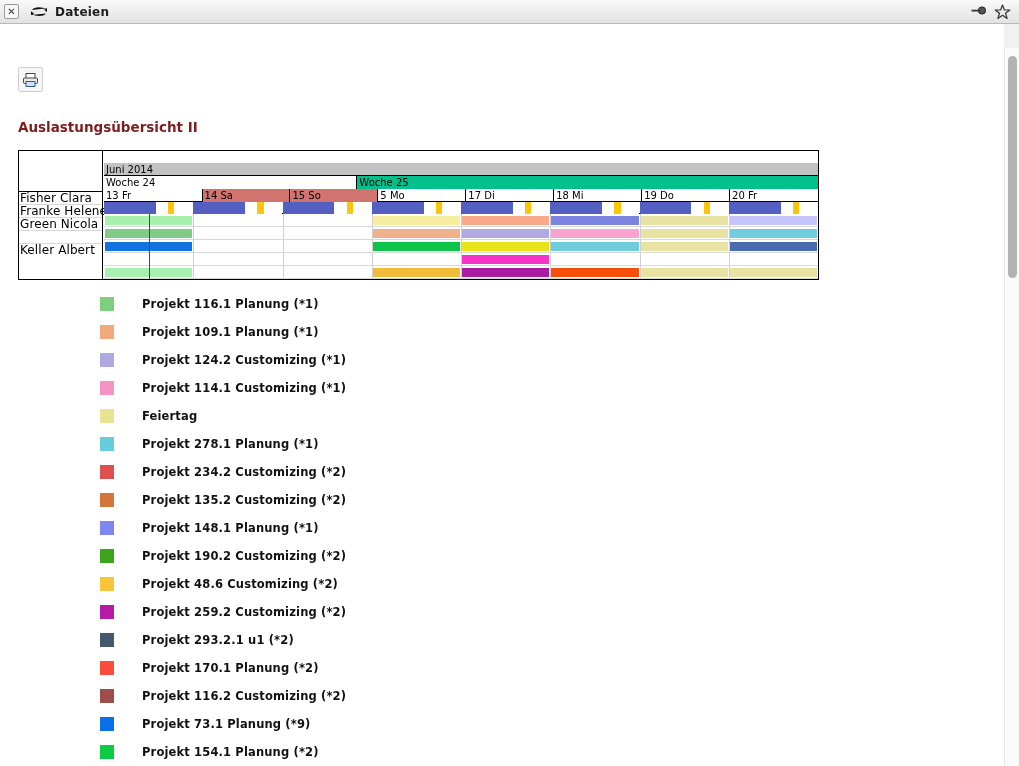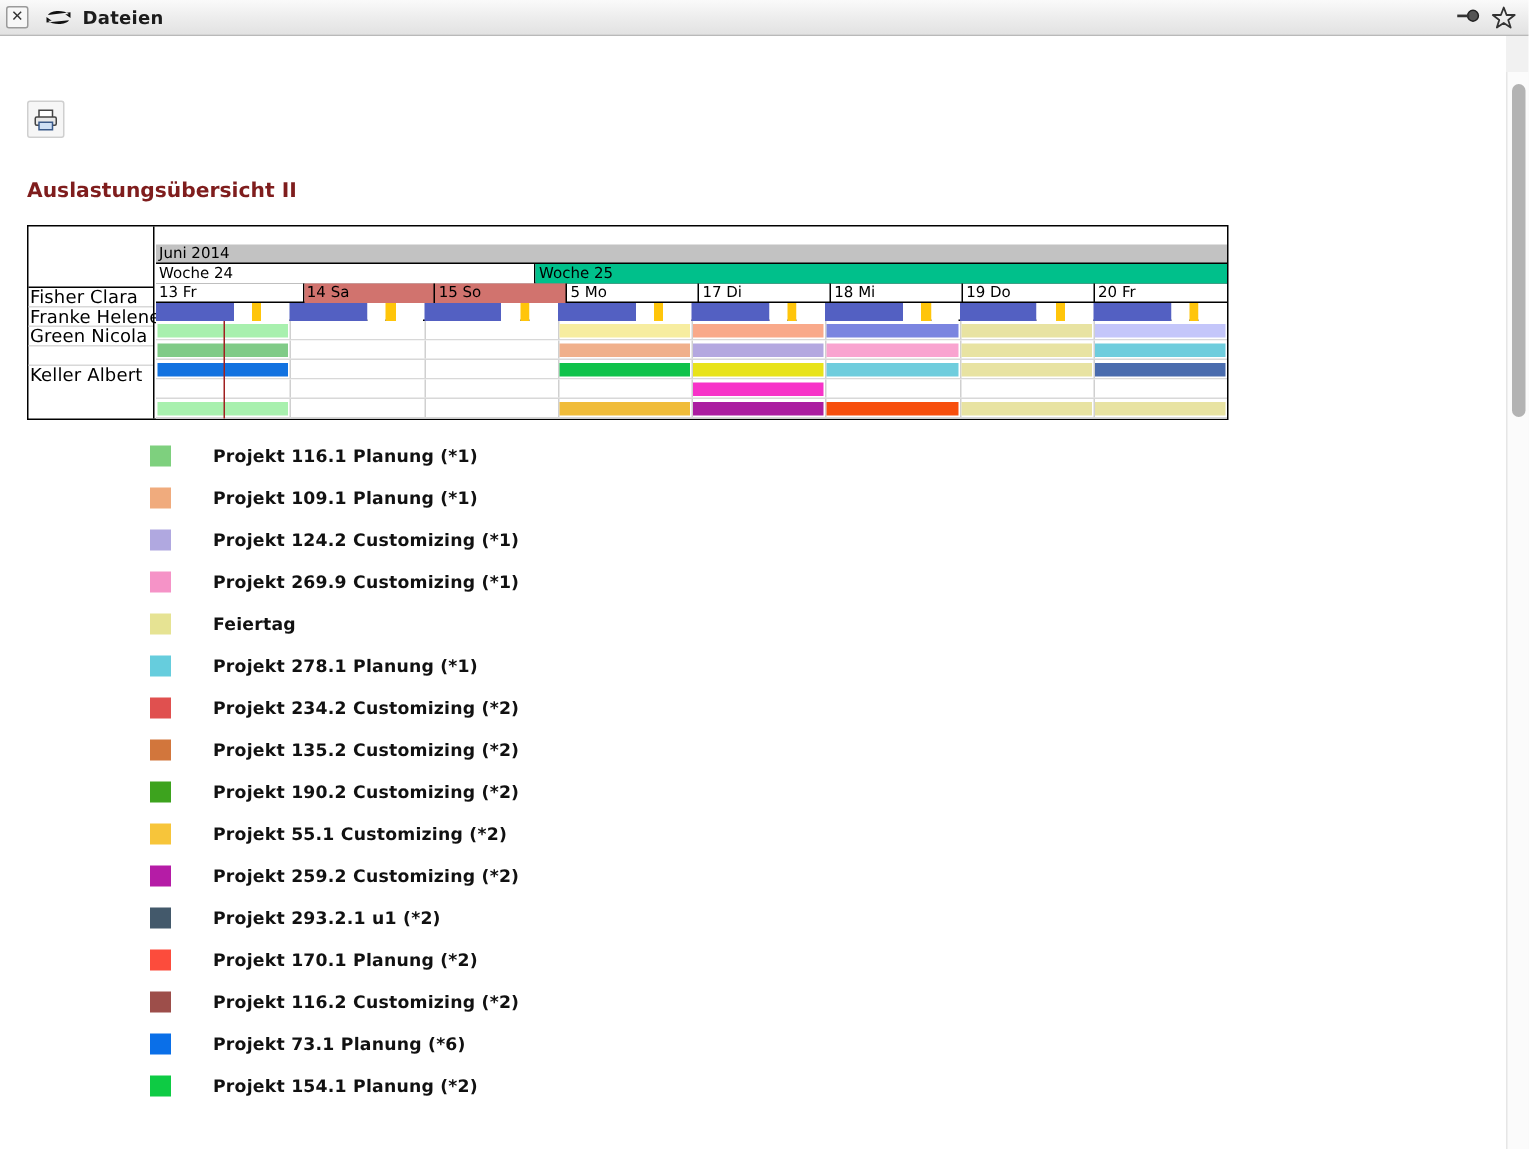--- a/index.html
+++ b/index.html
@@ -374,65 +374,69 @@
         <div class="leg-item">
           <div class="leg-sw" style="background: rgb(240, 171, 125);"></div>
           <div class="leg-lbl">Projekt 109.1 Planung (*1)</div>
         </div>
         <div class="leg-item">
           <div class="leg-sw" style="background: rgb(176, 168, 224);"></div>
           <div class="leg-lbl">Projekt 124.2 Customizing (*1)</div>
         </div>
         <div class="leg-item">
           <div class="leg-sw" style="background: rgb(245, 147, 199);"></div>
-          <div class="leg-lbl">Projekt 269.9 Customizing (*1)</div>
+          <div class="leg-lbl">Projekt 114.1 Customizing (*1)</div>
         </div>
         <div class="leg-item">
           <div class="leg-sw" style="background: rgb(230, 227, 147);"></div>
           <div class="leg-lbl">Feiertag</div>
         </div>
         <div class="leg-item">
           <div class="leg-sw" style="background: rgb(102, 205, 221);"></div>
           <div class="leg-lbl">Projekt 278.1 Planung (*1)</div>
         </div>
         <div class="leg-item">
           <div class="leg-sw" style="background: rgb(224, 80, 79);"></div>
           <div class="leg-lbl">Projekt 234.2 Customizing (*2)</div>
         </div>
         <div class="leg-item">
           <div class="leg-sw" style="background: rgb(210, 118, 60);"></div>
           <div class="leg-lbl">Projekt 135.2 Customizing (*2)</div>
         </div>
         <div class="leg-item">
+          <div class="leg-sw" style="background: rgb(125, 135, 239);"></div>
+          <div class="leg-lbl">Projekt 148.1 Planung (*1)</div>
+        </div>
+        <div class="leg-item">
           <div class="leg-sw" style="background: rgb(61, 163, 30);"></div>
           <div class="leg-lbl">Projekt 190.2 Customizing (*2)</div>
         </div>
         <div class="leg-item">
           <div class="leg-sw" style="background: rgb(247, 197, 58);"></div>
-          <div class="leg-lbl">Projekt 55.1 Customizing (*2)</div>
+          <div class="leg-lbl">Projekt 48.6 Customizing (*2)</div>
         </div>
         <div class="leg-item">
           <div class="leg-sw" style="background: rgb(181, 28, 166);"></div>
           <div class="leg-lbl">Projekt 259.2 Customizing (*2)</div>
         </div>
         <div class="leg-item">
           <div class="leg-sw" style="background: rgb(67, 89, 107);"></div>
           <div class="leg-lbl">Projekt 293.2.1 u1 (*2)</div>
         </div>
         <div class="leg-item">
           <div class="leg-sw" style="background: rgb(252, 76, 60);"></div>
           <div class="leg-lbl">Projekt 170.1 Planung (*2)</div>
         </div>
         <div class="leg-item">
           <div class="leg-sw" style="background: rgb(157, 78, 74);"></div>
           <div class="leg-lbl">Projekt 116.2 Customizing (*2)</div>
         </div>
         <div class="leg-item">
           <div class="leg-sw" style="background: rgb(10, 111, 232);"></div>
-          <div class="leg-lbl">Projekt 73.1 Planung (*6)</div>
+          <div class="leg-lbl">Projekt 73.1 Planung (*9)</div>
         </div>
         <div class="leg-item">
           <div class="leg-sw" style="background: rgb(14, 203, 68);"></div>
           <div class="leg-lbl">Projekt 154.1 Planung (*2)</div>
         </div>
       </div>
 
   </div>
 
   <div class="vscroll">

